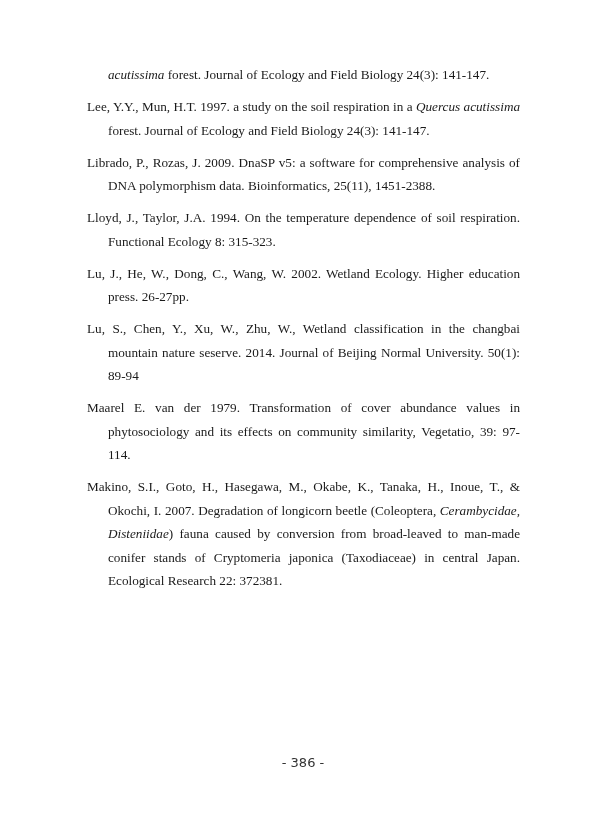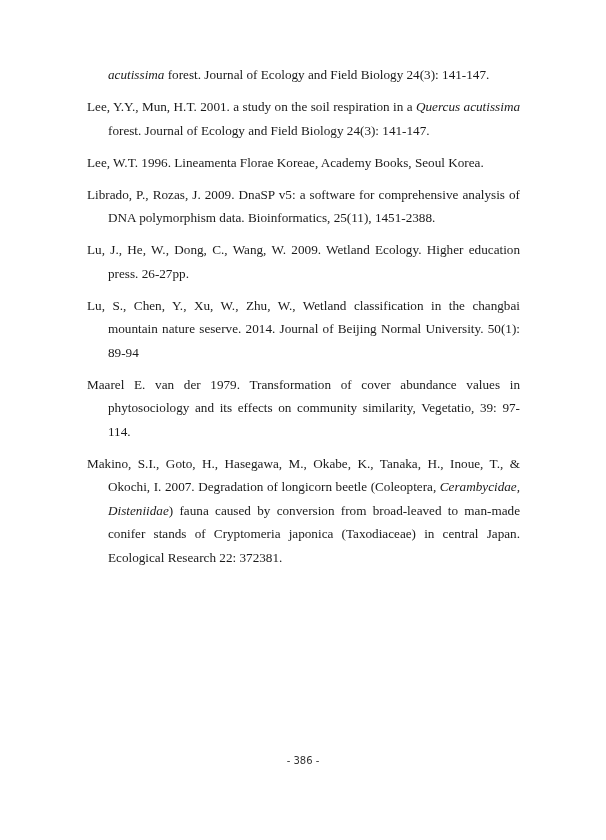--- a/index.html
+++ b/index.html
@@ -11,30 +11,30 @@
   }
   .ref {
     text-align: justify; text-align-last: left;
     padding-left: 21px; text-indent: -21px;
     margin: 0 0 8.5px 0;
   }
   .ref.cont { padding-left: 21px; text-indent: 0; }
   .ref i { }
   .page-number {
     position: absolute; left: 0; width: 606px; top: 755px; text-align: center;
-    font-family: "DejaVu Sans", sans-serif; font-size: 10px; color: #333;
+    font-family: "DejaVu Sans", sans-serif; font-size: 13px; color: #333;
   }
 </style>
 </head>
 <body>
 
 <div class="page" id="ref-list">
     <p class="ref cont"><i>acutissima</i><span> forest. Journal of Ecology and Field Biology 24(3): 141-147.</span></p>
-    <p class="ref"><span>Lee, Y.Y., Mun, H.T. 2001. a study on the soil respiration in a </span><i>Quercus acutissima</i><span> forest. Journal of Ecology and Field Biology 24(3): 141-147.</span></p>
-    <p class="ref"><span>Lee, W.T. 1996. Lineamenta Florae Koreae, Academy Books, Seoul Korea.</span></p>
+    <p class="ref"><span>Lee, Y.Y., Mun, H.T. 1997. a study on the soil respiration in a </span><i>Quercus acutissima</i><span> forest. Journal of Ecology and Field Biology 24(3): 141-147.</span></p>
     <p class="ref"><span>Librado, P., Rozas, J. 2009. DnaSP v5: a software for comprehensive analysis of DNA polymorphism data. Bioinformatics, 25(11), 1451-2388.</span></p>
-    <p class="ref"><span>Lu, J., He, W., Dong, C., Wang, W. 2009. Wetland Ecology. Higher education press. 26-27pp.</span></p>
+    <p class="ref"><span>Lloyd, J., Taylor, J.A. 1994. On the temperature dependence of soil respiration. Functional Ecology 8: 315-323.</span></p>
+    <p class="ref"><span>Lu, J., He, W., Dong, C., Wang, W. 2002. Wetland Ecology. Higher education press. 26-27pp.</span></p>
     <p class="ref"><span>Lu, S., Chen, Y., Xu, W., Zhu, W., Wetland classification in the changbai mountain nature seserve. 2014. Journal of Beijing Normal University. 50(1): 89-94</span></p>
     <p class="ref"><span>Maarel E. van der 1979. Transformation of cover abundance values in phytosociology and its effects on community similarity, Vegetatio, 39: 97-114.</span></p>
     <p class="ref"><span>Makino, S.I., Goto, H., Hasegawa, M., Okabe, K., Tanaka, H., Inoue, T., &amp; Okochi, I. 2007. Degradation of longicorn beetle (Coleoptera, </span><i>Cerambycidae, Disteniidae</i><span>) fauna caused by conversion from broad-leaved to man-made conifer stands of Cryptomeria japonica (Taxodiaceae) in central Japan. Ecological Research 22: 372381.</span></p>
   </div>
 
 <div class="page-number">- 386 -</div>
 
 </body></html>

